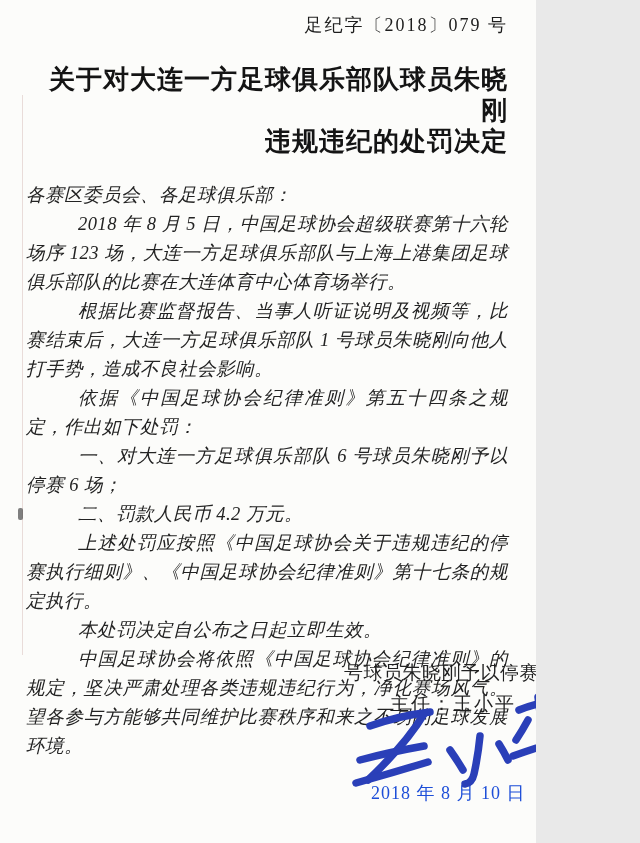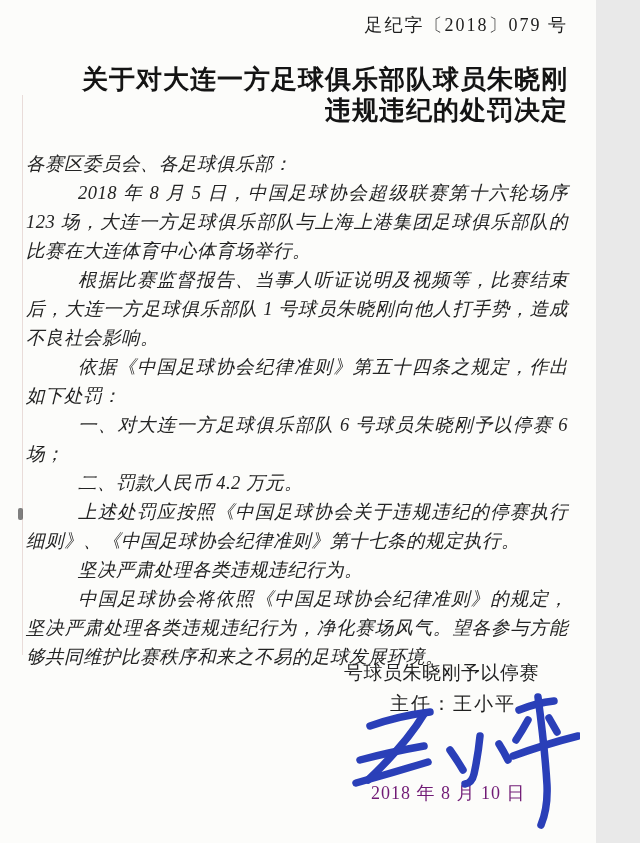--- a/index.html
+++ b/index.html
@@ -1,35 +1,35 @@
 <!DOCTYPE html>
 <html><head>
 <meta charset="utf-8">
 <style>
   html,body{margin:0;padding:0;}
   body{width:640px;height:843px;overflow:hidden;background:#e9e9e9;}
   .paper{
-    position:relative;width:596px;height:843px;background:#fcfcfa;
+    position:relative;width:536px;height:843px;background:#fcfcfa;
     font-family:"Liberation Serif","DejaVu Serif",serif;color:#222;
     box-sizing:border-box;padding:12px 28px 0 26px;overflow:hidden;
   }
   .doc-number{
     text-align:right;font-size:18px;line-height:26px;letter-spacing:2px;color:#1d1d1d;
   }
   .title{
     margin:26px 0 0 0;text-align:right;font-size:26px;font-weight:bold;
     line-height:31px;letter-spacing:1px;color:#141414;
   }
   .title .tl{display:block;}
   .body{margin-top:24px;font-size:18.5px;line-height:29px;letter-spacing:0.5px;color:#232323;font-style:italic;}
   .body p{margin:0;text-align:justify;}
   .body p.para{text-indent:52px;}
   .signoff-org{position:absolute;left:344px;top:660px;font-size:19px;letter-spacing:0.5px;color:#1f1f1f;white-space:nowrap;}
   .signoff-director{position:absolute;left:390px;top:691px;font-size:19px;letter-spacing:2px;color:#1f1f1f;white-space:nowrap;}
-  .signoff-date{position:absolute;left:371px;top:781px;font-size:18px;letter-spacing:1px;color:#701a75;white-space:nowrap;z-index:2;}
+  .signoff-date{position:absolute;left:371px;top:781px;font-size:18px;letter-spacing:1px;color:#1d4ed8;white-space:nowrap;z-index:2;}
   .signature-svg{position:absolute;left:320px;top:690px;width:260px;height:140px;z-index:3;}
   .scan-line-right{position:absolute;left:621px;top:0;width:1px;height:843px;background:#dcdcda;}
   .scan-edge-right{position:absolute;left:622px;top:0;width:18px;height:843px;background:#f8f8f6;}
   .scan-line-left{position:absolute;left:22px;top:95px;width:1px;height:560px;background:rgba(205,172,168,0.4);}
   .scan-smudge{position:absolute;left:18px;top:508px;width:5px;height:12px;background:#4a4a4a;border-radius:2px;opacity:0.7;}
 </style>
 </head>
 <body>
 
 <div class="paper">
@@ -42,21 +42,21 @@
   </h1>
 
   <div class="body">
     <p class="salutation">各赛区委员会、各足球俱乐部：</p>
     <p class="para">2018 年 8 月 5 日，中国足球协会超级联赛第十六轮场序 123 场，大连一方足球俱乐部队与上海上港集团足球俱乐部队的比赛在大连体育中心体育场举行。</p>
     <p class="para">根据比赛监督报告、当事人听证说明及视频等，比赛结束后，大连一方足球俱乐部队 1 号球员朱晓刚向他人打手势，造成不良社会影响。</p>
     <p class="para">依据《中国足球协会纪律准则》第五十四条之规定，作出如下处罚：</p>
     <p class="para">一、对大连一方足球俱乐部队 6 号球员朱晓刚予以停赛 6 场；</p>
     <p class="para">二、罚款人民币 4.2 万元。</p>
     <p class="para">上述处罚应按照《中国足球协会关于违规违纪的停赛执行细则》、《中国足球协会纪律准则》第十七条的规定执行。</p>
-    <p class="para">坚决严肃处理各类违规违纪行为。</p>
+    <p class="para">本处罚决定自公布之日起立即生效。</p>
     <p class="para">中国足球协会将依照《中国足球协会纪律准则》的规定，坚决严肃处理各类违规违纪行为，净化赛场风气。望各参与方能够共同维护比赛秩序和来之不易的足球发展环境。</p>
   </div>
 
   <div class="signoff-org">号球员朱晓刚予以停赛</div>
   <div class="signoff-director">主任：王小平</div>
   <div class="signoff-date">2018 年 8 月 10 日</div>
 
   <svg class="signature-svg" viewBox="0 0 260 140" xmlns="http://www.w3.org/2000/svg" aria-hidden="true">
     <g fill="none" stroke="#2a3fb8" stroke-width="7.5" stroke-linecap="round" stroke-linejoin="round">
 

